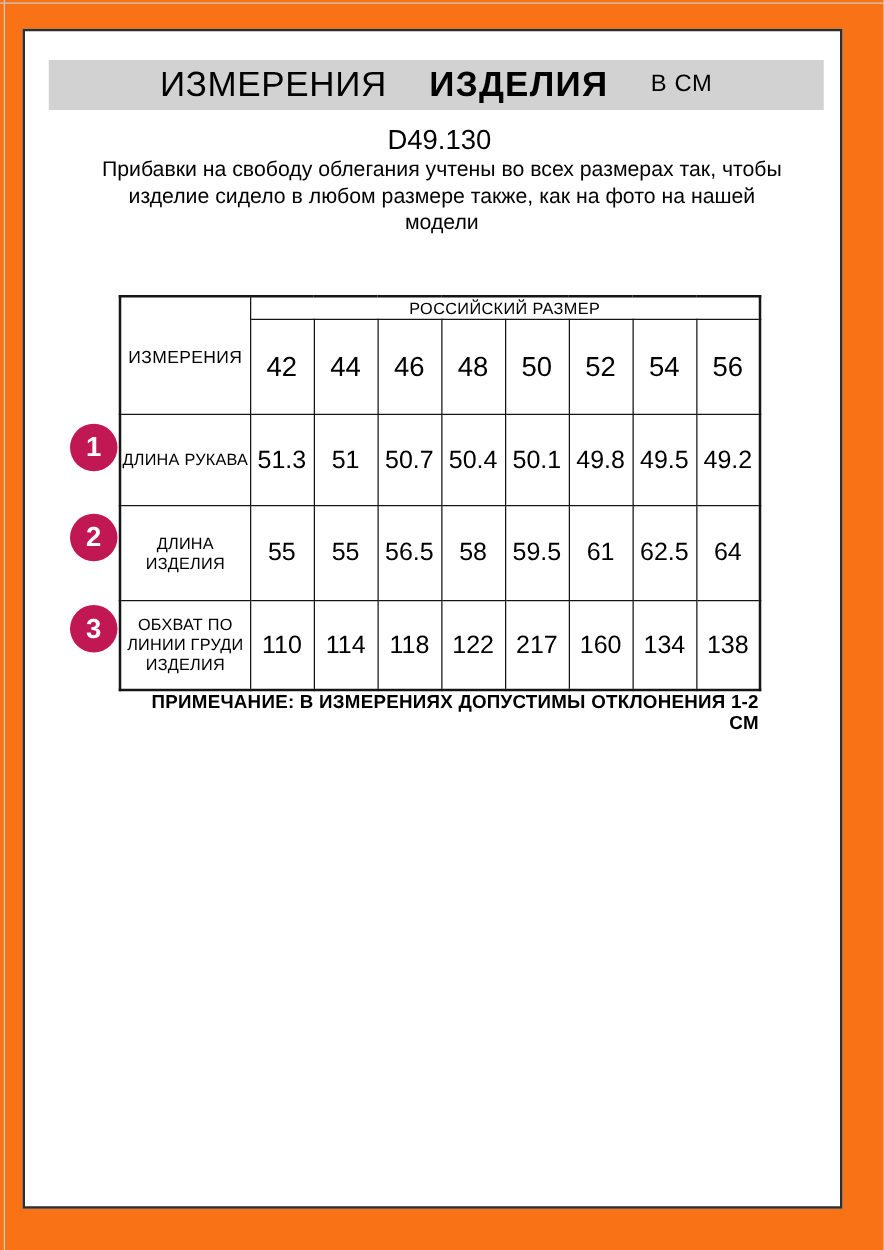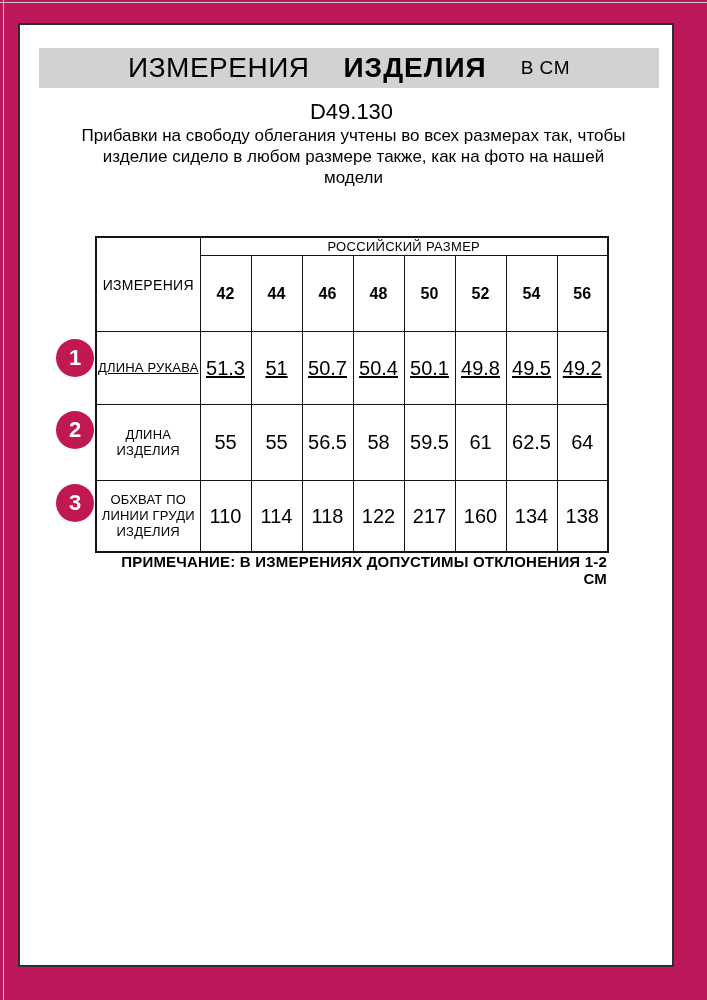--- a/index.html
+++ b/index.html
@@ -4,21 +4,21 @@
 <style>
   :root {
     --badge: #c11853;
     --title-bar: #d2d2d2;
   }
   html, body { margin: 0; padding: 0; background: #ffffff; }
   .page {
     position: relative;
     width: 707px;
     height: 1000px;
-    background: #be185d;
+    background: #f97316;
     font-family: "Liberation Sans", sans-serif;
     color: #000000;
     overflow: hidden;
   }
   .edge-top {
     position: absolute; left: 0; top: 2px; width: 707px; height: 1px;
     background: #c9c9c9;
   }
   .edge-left {
     position: absolute; left: 3px; top: 0; width: 1px; height: 1000px;
@@ -54,25 +54,25 @@
     border: 2px solid #151515;
   }
   .size-table th, .size-table td {
     border: 1.5px solid #151515;
     padding: 0;
     text-align: center;
     vertical-align: middle;
     overflow: hidden;
   }
   .th-group { height: 17px; font-size: 13px; font-weight: normal; letter-spacing: 0.3px; }
-  .th-size  { height: 75px; font-size: 16px; font-weight: bold; }
+  .th-size  { height: 75px; font-size: 22px; font-weight: normal; }
   .th-corner { font-size: 14px; font-weight: normal; letter-spacing: 0.3px; }
   .td-label { font-size: 13px; line-height: 16px; white-space: pre-line; letter-spacing: 0.2px; }
   .td-value { font-size: 20px; }
-  .row-1 td { height: 72px; text-decoration: underline; }
+  .row-1 td { height: 72px; }
   .row-2 td { height: 75px; }
   .row-3 td { height: 70px; }
   .badge {
     position: absolute; left: 56px; width: 38px; height: 38px;
     border-radius: 50%;
     background: var(--badge);
     color: #ffffff;
     font-size: 22px; font-weight: bold;
     display: flex; align-items: center; justify-content: center;
   }

